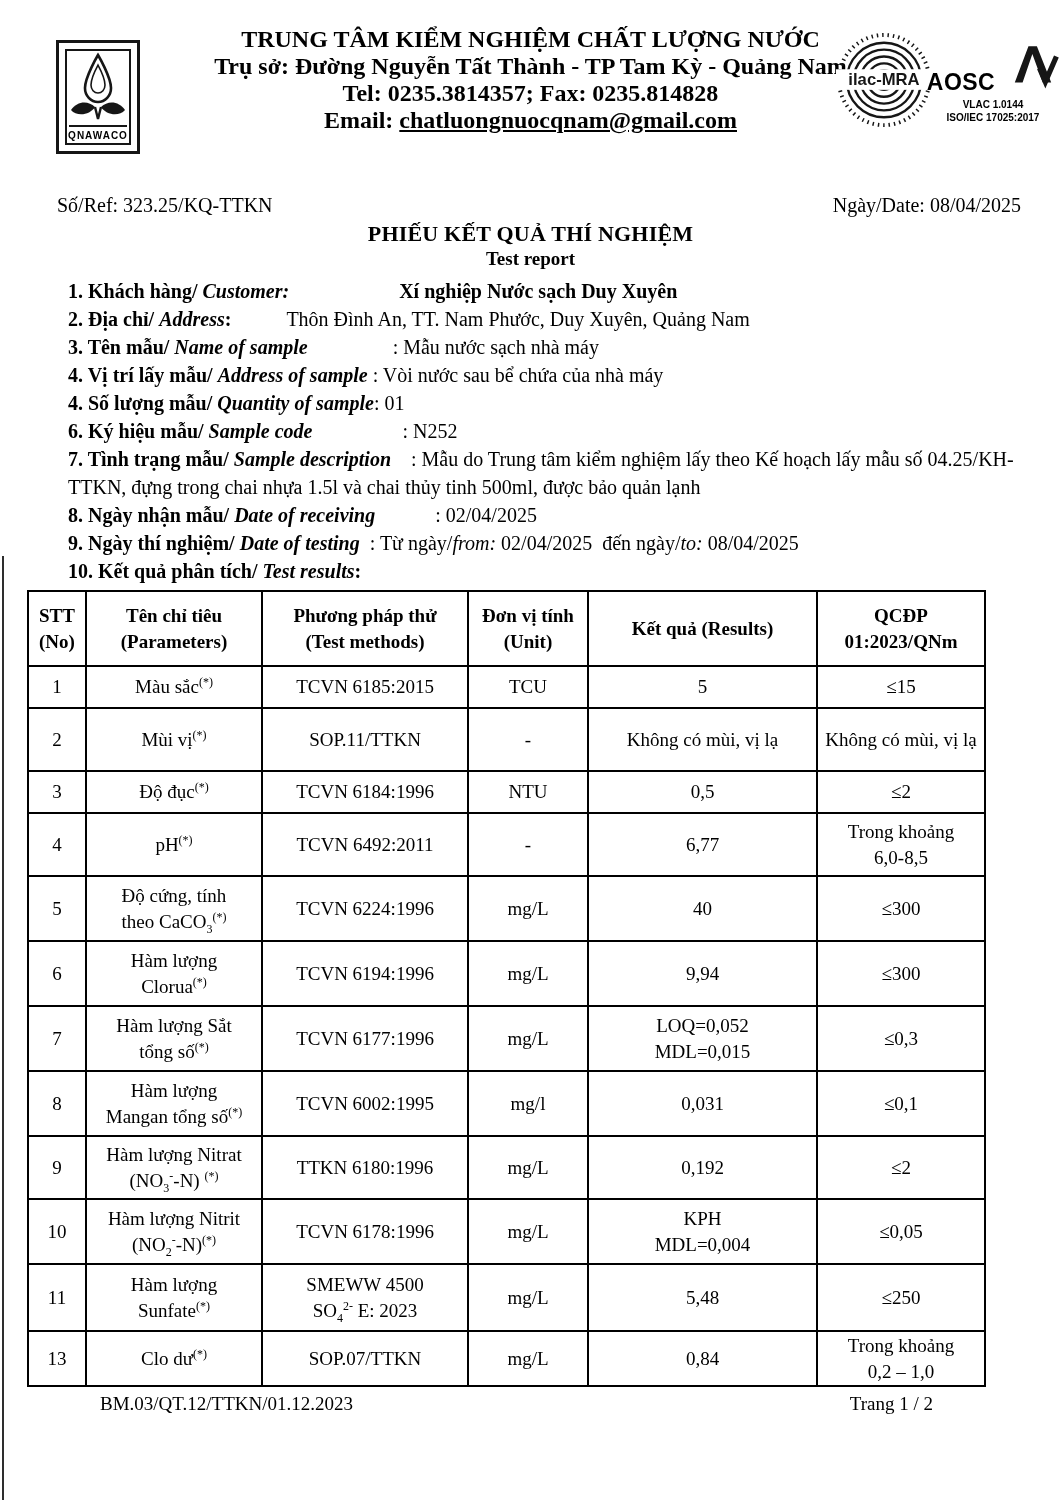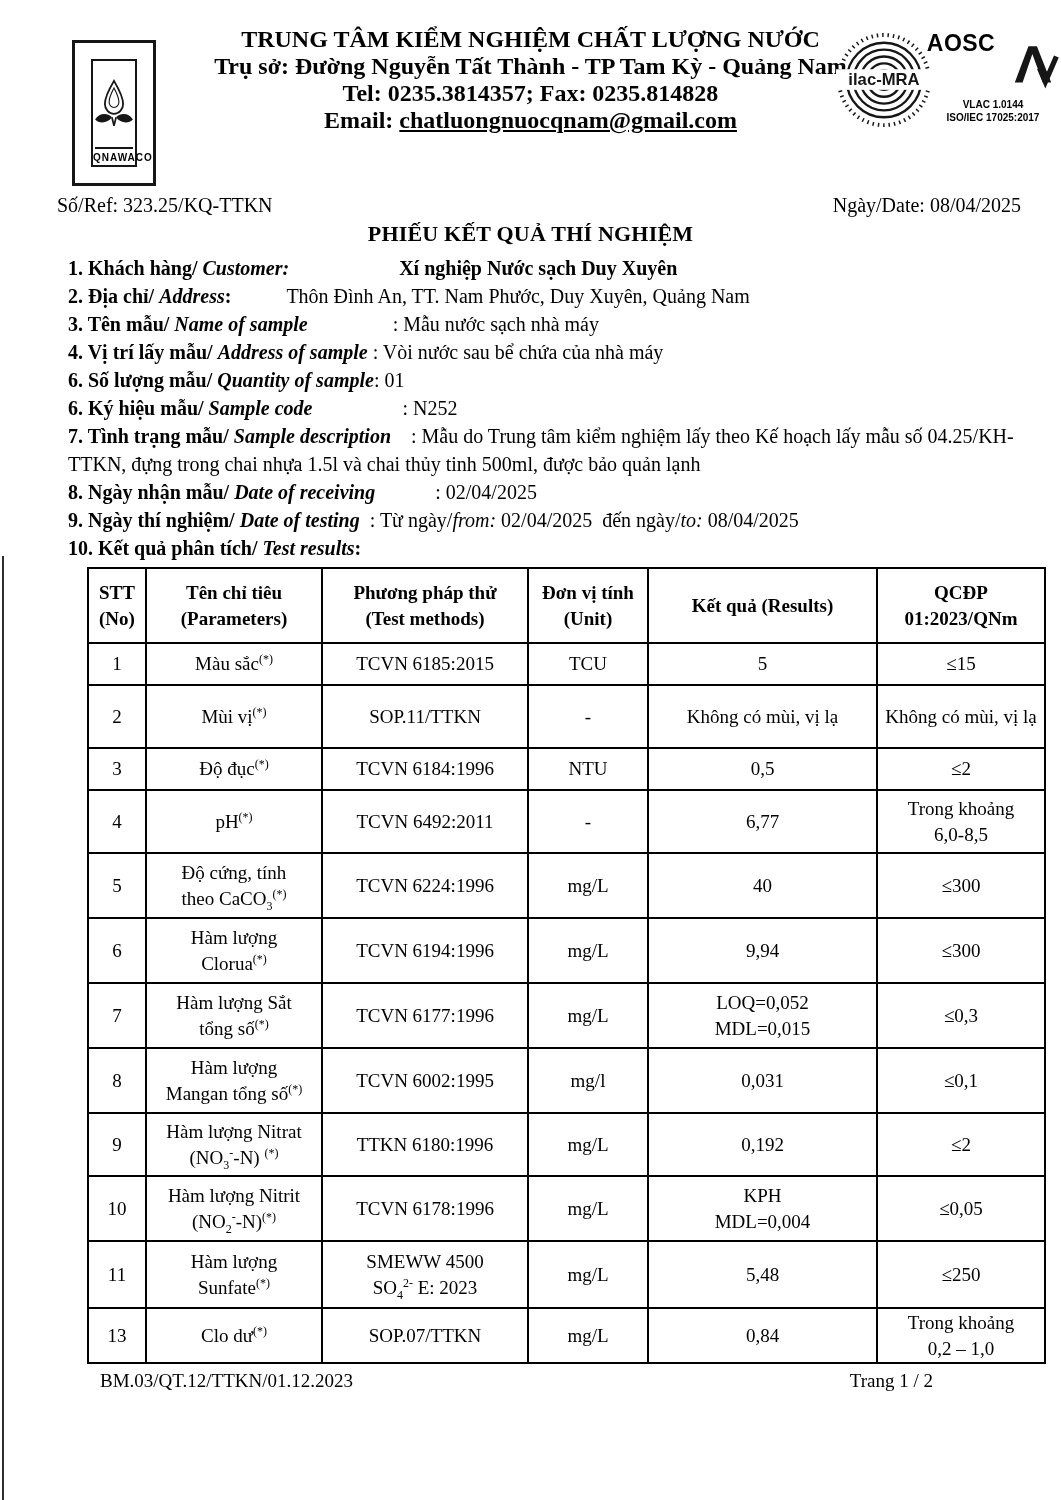--- a/index.html
+++ b/index.html
@@ -10,52 +10,52 @@
   }
   .scan-line { position:absolute; left:2px; top:556px; width:2px; height:944px; background:#2e2e2e; }
 
   
   .header { position:relative; height:168px; padding-top:26px; }
   .head-center { width:100%; text-align:center; line-height:27px; }
   .h-company { font-size:20px; letter-spacing:0.2px; }
   .h-bold { font-size:24px; font-weight:bold; }
   .email { text-decoration:underline; }
 
-  .logo-qnawaco { position:absolute; left:72px; top:40px; width:84px; height:146px;
-    border:3px solid #161616; padding:16px; }
+  .logo-qnawaco { position:absolute; left:56px; top:40px; width:84px; height:114px;
+    border:3px solid #161616; padding:6px; }
   .logo-qnawaco .inner { border:2px solid #161616; width:100%; height:100%;
     display:flex; flex-direction:column; align-items:stretch; }
   .logo-qnawaco svg { flex:1 1 auto; width:100%; }
   .logo-qnawaco .divider { height:2px; background:#161616; margin:0 2px; }
   .logo-qnawaco .label { text-align:center; font-family:"Liberation Sans", sans-serif;
     font-size:10px; font-weight:bold; letter-spacing:1px; padding:3px 0 2px; }
 
   .logo-right { position:absolute; right:12px; top:32px; display:flex; align-items:flex-start; gap:4px; }
   .aosc-block { display:flex; flex-direction:column; align-items:center; width:112px; }
-  .aosc-row { display:flex; gap:12px; }
+  .aosc-row { display:flex; align-items:flex-end; gap:12px; }
   .aosc-text { font-family:"Liberation Sans", sans-serif; font-size:23px; font-weight:600;
     letter-spacing:0.5px; line-height:1; padding-bottom:4px; }
   .aosc-sub { font-family:"Liberation Sans", sans-serif; font-size:10px; font-weight:bold; line-height:13px; }
 
   
   .ref-row { display:flex; justify-content:space-between; padding:0 40px 0 57px;
     font-size:20px; margin-top:26px; }
   .title { text-align:center; font-weight:bold; font-size:22px; margin-top:4px; letter-spacing:0.2px; }
   .subtitle { text-align:center; font-weight:bold; font-size:19px; margin-top:1px; }
 
   
   .info-list { margin:7px 28px 0 68px; font-size:20px; line-height:28px; }
   .rt-b { font-weight:bold; }
   .rt-i { font-style:italic; }
   .rt-bi { font-weight:bold; font-style:italic; }
   sup { font-size:12px; line-height:0; }
   sub { font-size:12px; line-height:0; }
 
   
-  table.results { border-collapse:collapse; margin:5px 0 0 87px; width:957px; table-layout:fixed;padding-left:46px; }
+  table.results { border-collapse:collapse; margin:5px 0 0 27px; width:957px; table-layout:fixed;padding-left:46px; }
   table.results th, table.results td {
     border:2px solid #000; text-align:center; vertical-align:middle;
     font-size:19px; line-height:1.35; padding:1px 5px; overflow:hidden;
   }
   table.results thead tr { height:75px; }
   table.results th { font-weight:bold; }
 
   .footer { display:flex; justify-content:space-between; margin:6px 128px 0 100px; font-size:19px; }
 </style>
 </head>
@@ -115,27 +115,28 @@
       </div>
     </div>
   </header>
 
   <div class="ref-row">
     <span>Số/Ref: 323.25/KQ-TTKN</span>
     <span>Ngày/Date: 08/04/2025</span>
   </div>
 
   <div class="title">PHIẾU KẾT QUẢ THÍ NGHIỆM</div>
+  <div class="subtitle">Test report</div>
 
   <div class="info-list">
       <div class="info-item"><span class="rt-b">1. Khách hàng/ </span><span class="rt-bi">Customer:</span>&nbsp;&nbsp;&nbsp;&nbsp;&nbsp;&nbsp;&nbsp;&nbsp;&nbsp;&nbsp;&nbsp;&nbsp;&nbsp;&nbsp;&nbsp;&nbsp;&nbsp;&nbsp;&nbsp;&nbsp;&nbsp;&nbsp;<span class="rt-b">Xí nghiệp Nước sạch Duy Xuyên</span></div>
       <div class="info-item"><span class="rt-b">2. Địa chỉ/ </span><span class="rt-bi">Address</span><span class="rt-b">:</span>&nbsp;&nbsp;&nbsp;&nbsp;&nbsp;&nbsp;&nbsp;&nbsp;&nbsp;&nbsp;&nbsp;Thôn Đình An, TT. Nam Phước, Duy Xuyên, Quảng Nam</div>
       <div class="info-item"><span class="rt-b">3. Tên mẫu/ </span><span class="rt-bi">Name of sample</span>&nbsp;&nbsp;&nbsp;&nbsp;&nbsp;&nbsp;&nbsp;&nbsp;&nbsp;&nbsp;&nbsp;&nbsp;&nbsp;&nbsp;&nbsp;&nbsp;&nbsp;: Mẫu nước sạch nhà máy</div>
       <div class="info-item"><span class="rt-b">4. Vị trí lấy mẫu/ </span><span class="rt-bi">Address of sample</span>&nbsp;: Vòi nước sau bể chứa của nhà máy</div>
-      <div class="info-item"><span class="rt-b">6. Số lượng mẫu/ </span><span class="rt-bi">Quantity of sample</span>: 01</div>
+      <div class="info-item"><span class="rt-b">4. Số lượng mẫu/ </span><span class="rt-bi">Quantity of sample</span>: 01</div>
       <div class="info-item"><span class="rt-b">6. Ký hiệu mẫu/ </span><span class="rt-bi">Sample code</span>&nbsp;&nbsp;&nbsp;&nbsp;&nbsp;&nbsp;&nbsp;&nbsp;&nbsp;&nbsp;&nbsp;&nbsp;&nbsp;&nbsp;&nbsp;&nbsp;&nbsp;&nbsp;: N252</div>
       <div class="info-item"><span class="rt-b">7. Tình trạng mẫu/ </span><span class="rt-bi">Sample description</span>&nbsp;&nbsp;&nbsp;&nbsp;: Mẫu do Trung tâm kiểm nghiệm lấy theo Kế hoạch lấy mẫu số 04.25/KH-TTKN, đựng trong chai nhựa 1.5l và chai thủy tinh 500ml, được bảo quản lạnh</div>
       <div class="info-item"><span class="rt-b">8. Ngày nhận mẫu/ </span><span class="rt-bi">Date of receiving</span>&nbsp;&nbsp;&nbsp;&nbsp;&nbsp;&nbsp;&nbsp;&nbsp;&nbsp;&nbsp;&nbsp;&nbsp;: 02/04/2025</div>
       <div class="info-item"><span class="rt-b">9. Ngày thí nghiệm/ </span><span class="rt-bi">Date of testing</span>&nbsp;&nbsp;: Từ ngày/<span class="rt-i">from:</span> 02/04/2025&nbsp; đến ngày/<span class="rt-i">to:</span> 08/04/2025</div>
       <div class="info-item"><span class="rt-b">10. Kết quả phân tích/ </span><span class="rt-bi">Test results</span><span class="rt-b">:</span></div>
     </div>
 
   <table class="results">
     <colgroup>
       <col style="width:58px">

